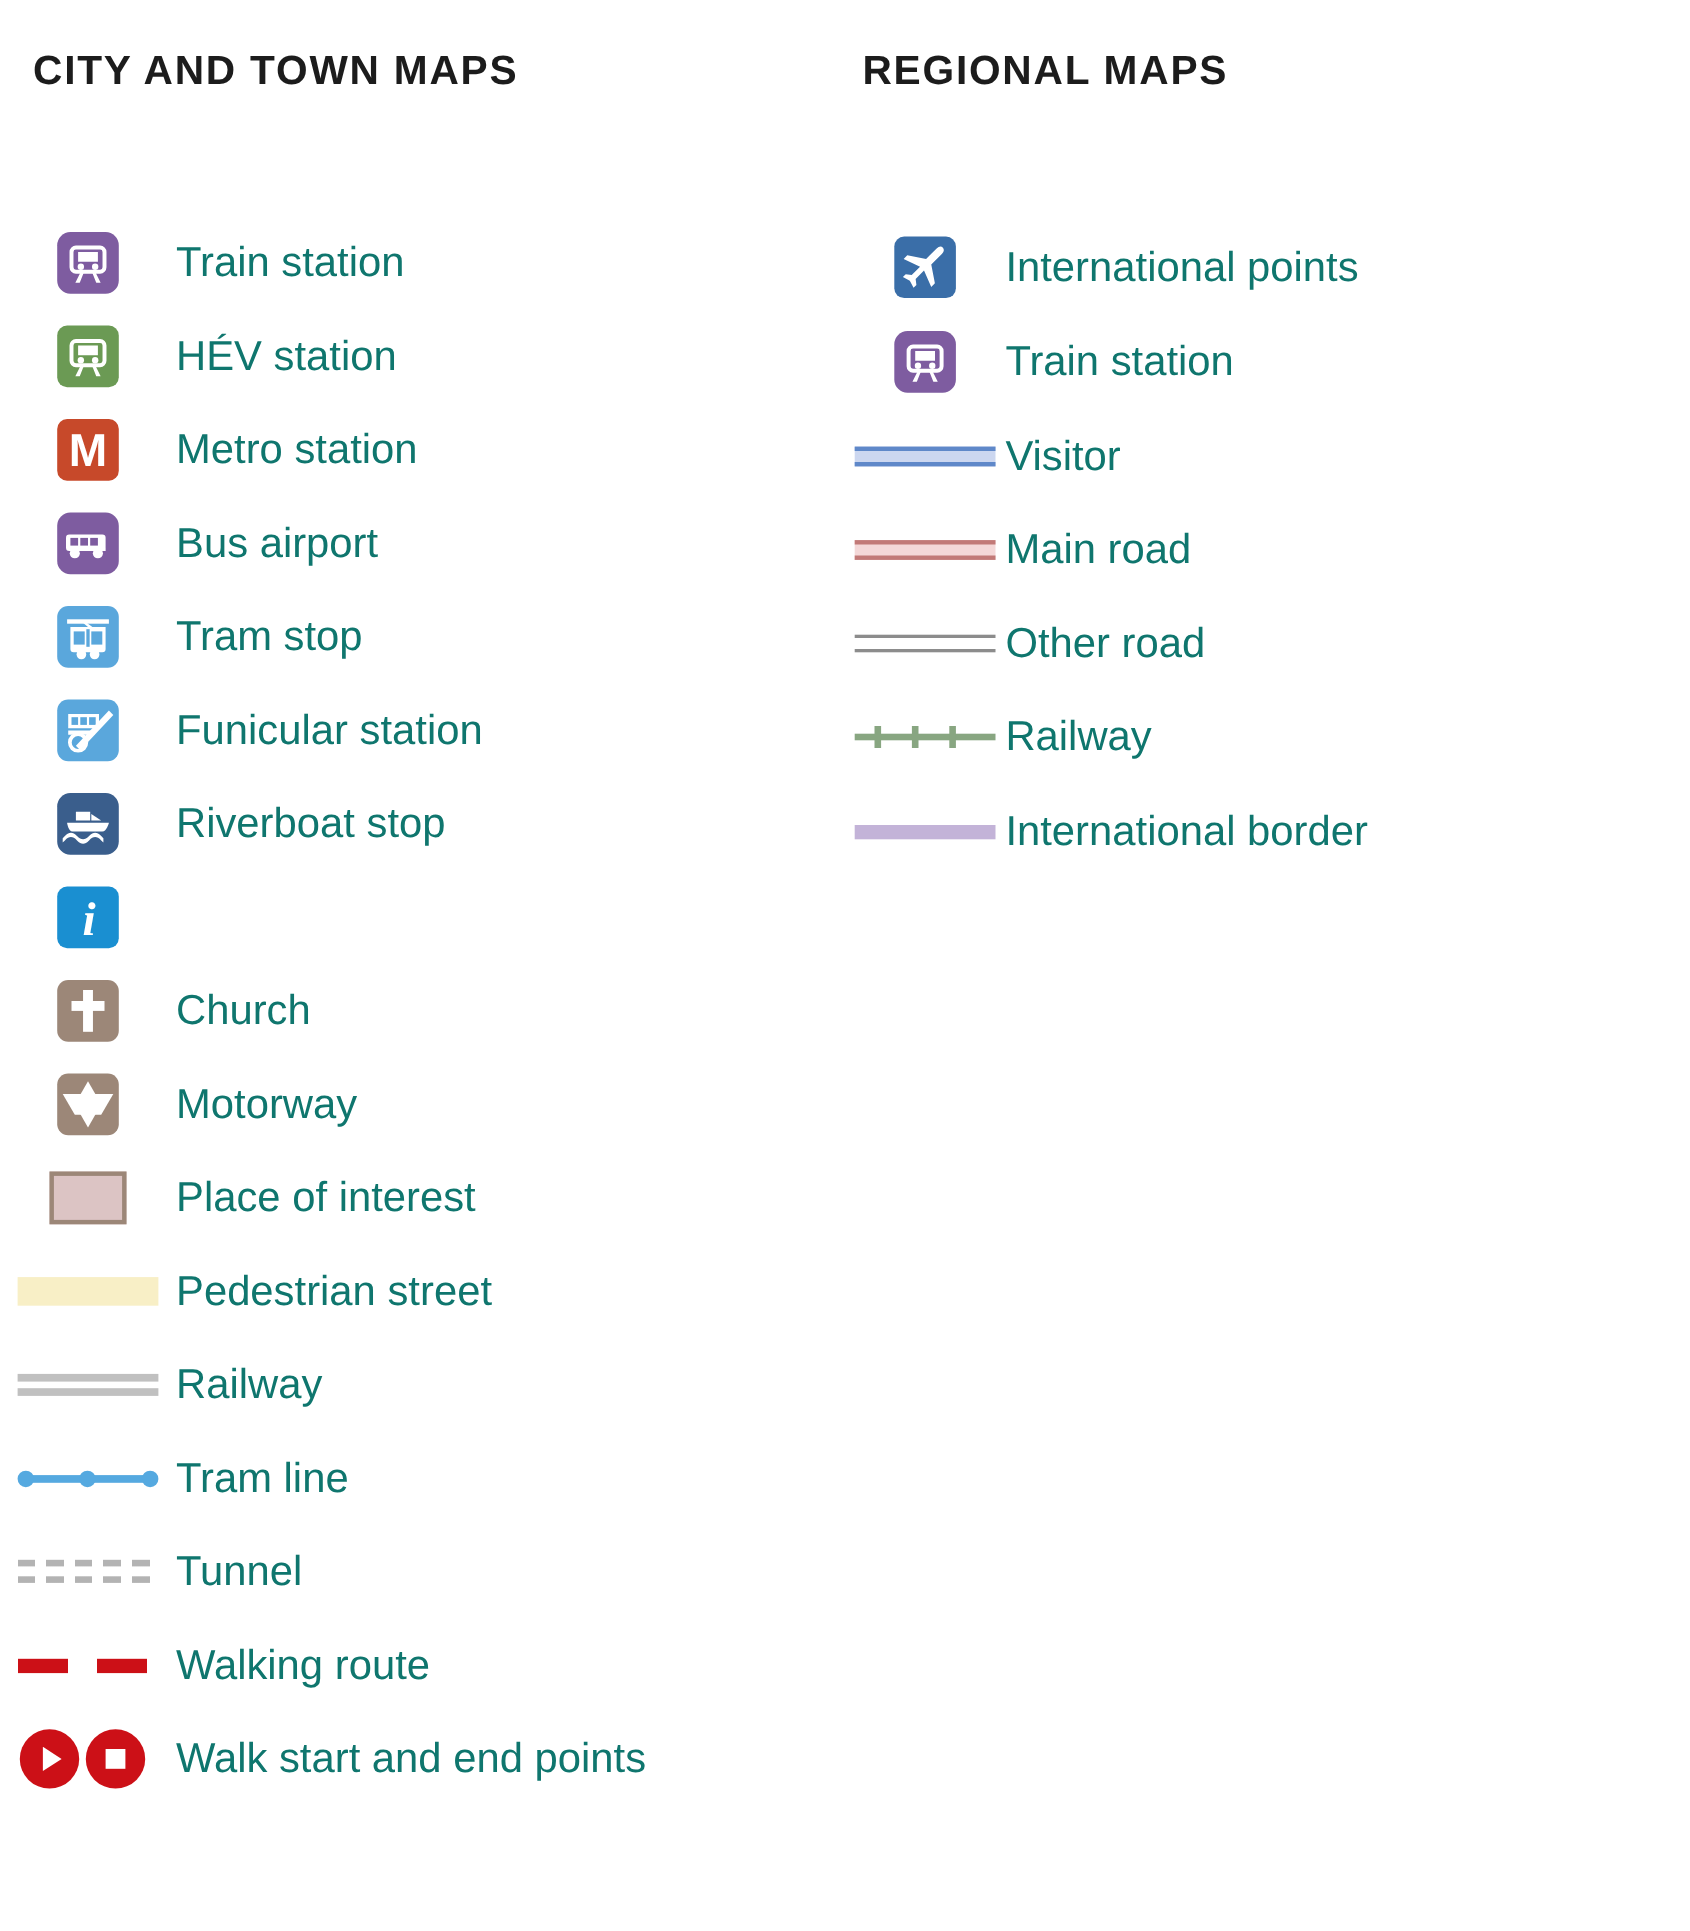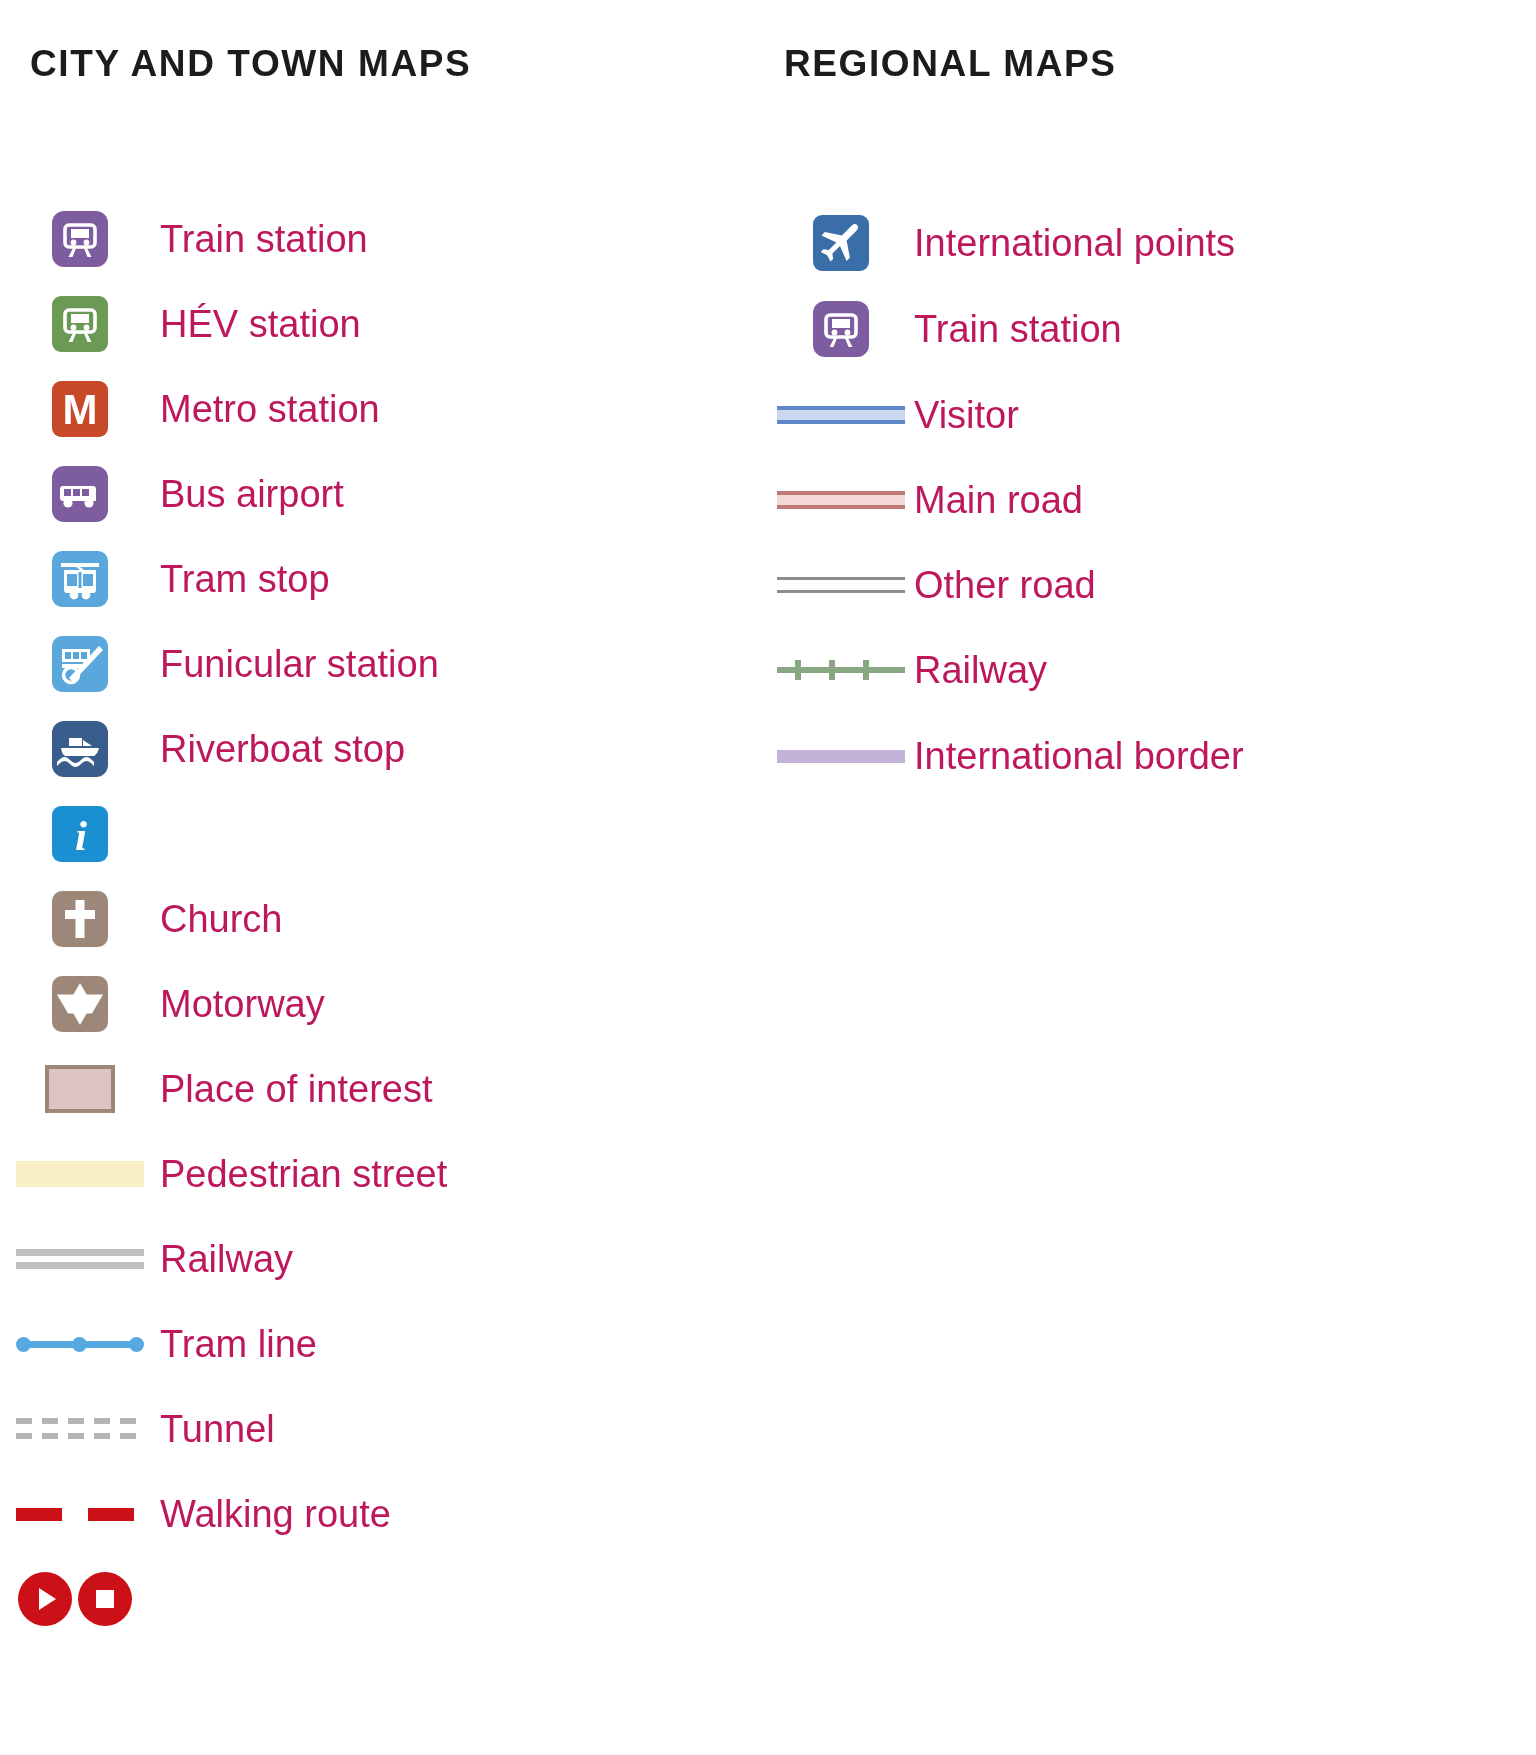--- a/index.html
+++ b/index.html
@@ -55,21 +55,21 @@
     flex: 0 0 160px;
     display: flex;
     align-items: center;
     justify-content: center;
     height: 72px;
   }
   .column.right .sym { width: 146px; flex-basis: 146px; }
 
   .label {
     font-size: 38px;
-    color: #be185d;
+    color: #0f766e;
     white-space: nowrap;
     line-height: 1;
   }
 
   
   .pin {
     width: 56px;
     height: 56px;
     border-radius: 12px;
     position: relative;
@@ -399,20 +399,21 @@
                 <path d="M21 16l17 11-17 11z" fill="#ffffff"></path>
               </svg>
             </span>
             <span class="marker end">
               <svg viewBox="0 0 54 54" width="54" height="54">
                 <rect x="18" y="18" width="18" height="18" fill="#ffffff"></rect>
               </svg>
             </span>
           </span>
         </div>
+        <div class="label">Walk start and end points</div>
       </div>
 
     </div>
   </div>
 
   <div class="column right">
     <div class="col-title">REGIONAL MAPS</div>
 
     <div class="rows">
 

